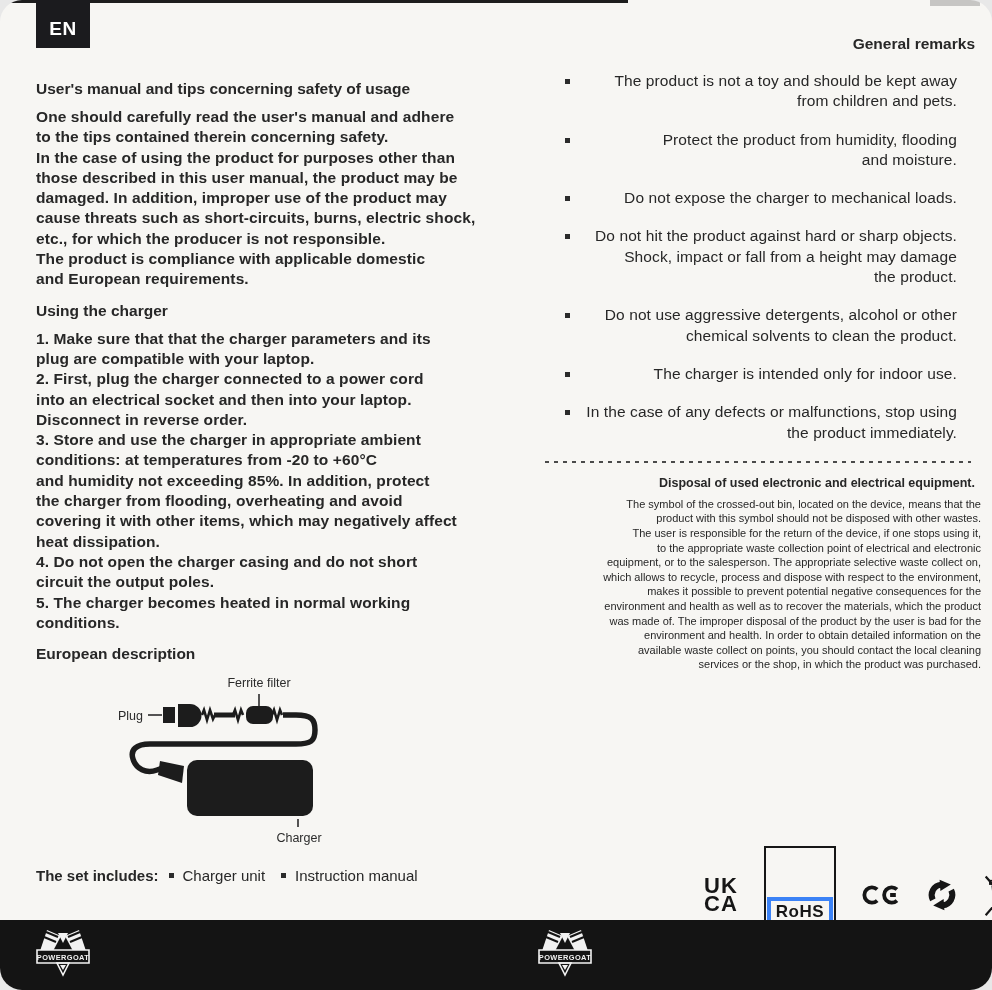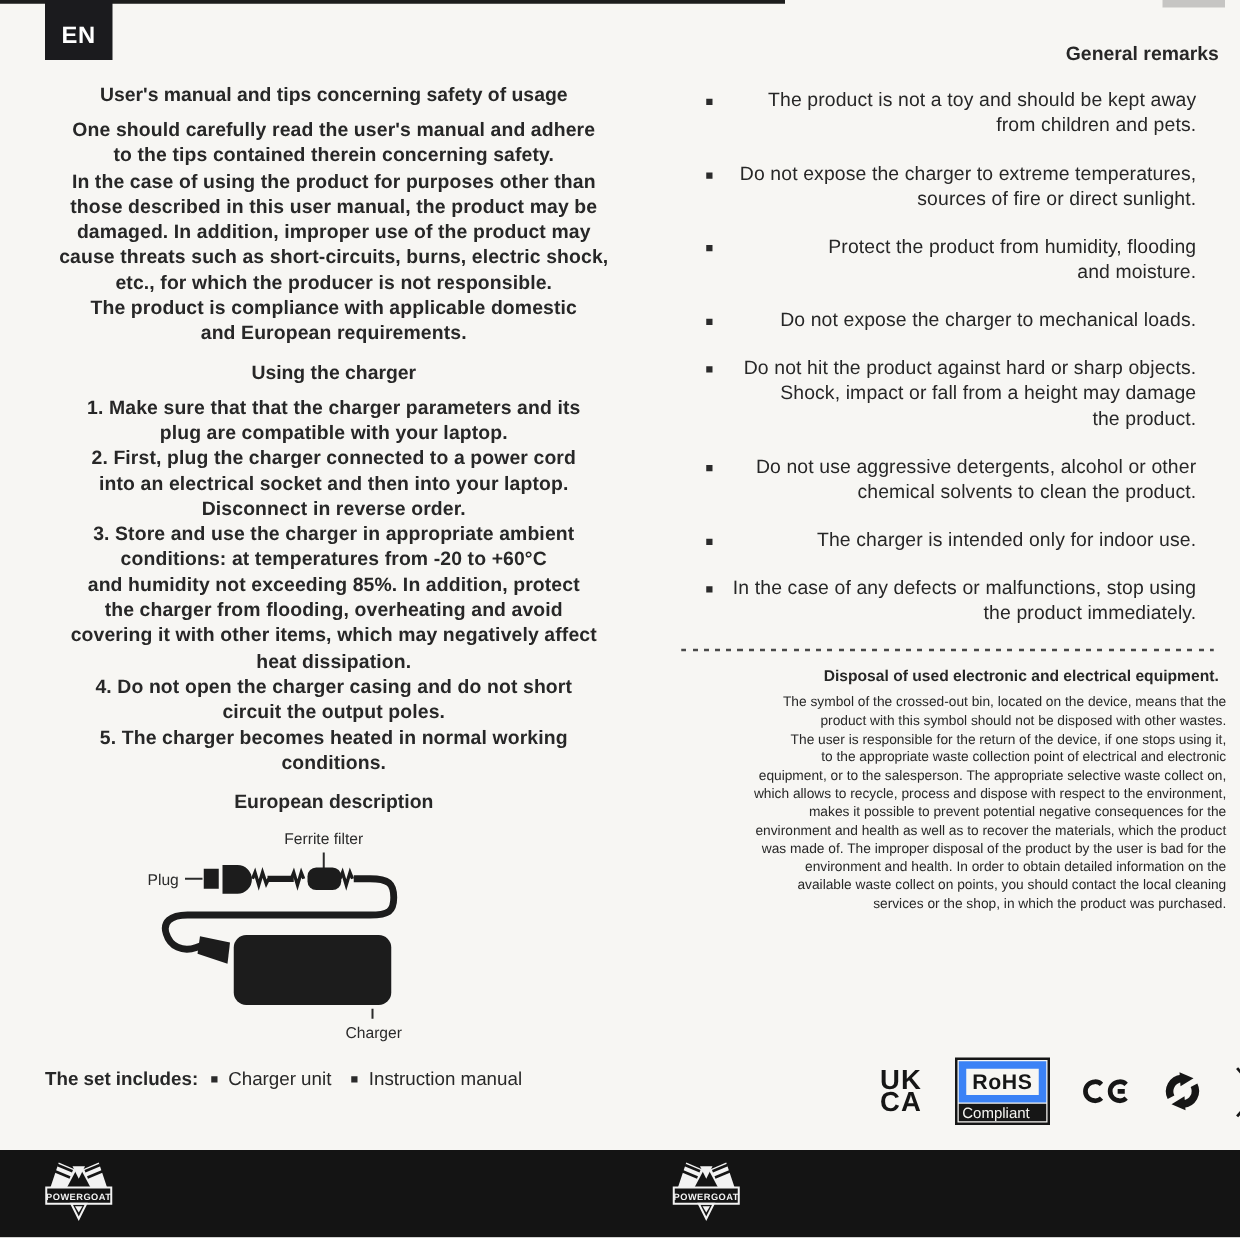--- a/index.html
+++ b/index.html
@@ -6,32 +6,33 @@
   * { box-sizing: border-box; }
   html,body { margin:0; padding:0; background:#e8e8e8; }
   .page {
     position: relative;
     width: 992px; height: 990px;
     background: #f7f6f3;
     font-family: "Liberation Sans", sans-serif;
     color: #272727;
     overflow: hidden;
     margin: 0 auto;
+    border-radius: 22px;
   }
   .top-edge { position:absolute; top:0; left:0; width:628px; height:3px; background:#1d1d1d; }
   .top-smudge { position:absolute; top:0; left:930px; width:50px; height:6px; background:#8a8a8a; opacity:.45; }
 
   .en-badge {
     position:absolute; left:36px; top:0; width:54px; height:48px;
     background:#1b1b1e; color:#fff;
     display:flex; align-items:center; justify-content:center;
     font-weight:bold; font-size:19px; letter-spacing:.5px; padding-top:10px;
   }
 
-  .col-left  { position:absolute; left:36px;  top:59px; width:462px;text-align:center; }
+  .col-left  { position:absolute; left:36px;  top:71px; width:462px; }
   .col-right { position:absolute; left:545px; top:34px; width:430px;text-align:right; }
 
   h2.sec { font-size:15.5px; font-weight:bold; margin:0; line-height:19px; }
   .col-left h2.sec { margin-top:11px; }
   .col-left h2.first { margin-top:8px; }
   p.body {
     font-size:15.5px; line-height:20.3px; margin:9px 0 0 0;
     white-space:pre-line; letter-spacing:.1px;font-weight:bold;
   }
 
@@ -64,21 +65,21 @@
   .set-row .lbl { font-weight:bold; margin-right:10px; }
   .set-item { position:relative; padding-left:14px; margin-right:16px; }
   .set-item::before {
     content:""; position:absolute; left:0; top:6px; width:5px; height:5px; background:#2b2b2b;
   }
 
   
   .marks { position:absolute; left:704px; top:846px; display:flex; align-items:center; gap:26px; }
   .ukca { font-weight:800; font-size:22px; line-height:18.5px; letter-spacing:1px; color:#161616; text-align:left; }
   .rohs { border:2px solid #161616; padding:1px; background:#f7f6f3; }
-  .rohs .rohs-top { border:6px solid #3b82f6; font-weight:800; font-size:17px; letter-spacing:.5px; padding:0 5px; text-align:center; line-height:21px; color:#161616; }
+  .rohs .rohs-top { border:4px solid #3b82f6; font-weight:800; font-size:17px; letter-spacing:.5px; padding:0 5px; text-align:center; line-height:21px; color:#161616;margin-top:48px; }
   .rohs .rohs-bottom { background:#161616; color:#f5f5f2; font-size:12px; line-height:14px; padding:0 3px; margin-top:1px; }
 
   
   .footer { position:absolute; left:0; top:920px; width:992px; height:70px; background:#141414; }
   .brand-logo { position:absolute; top:4px; }
   .brand-logo.one { left:34px; }
   .brand-logo.two { left:536px; }
   .brand-logo text { font-family:"Liberation Sans",sans-serif; }
 </style>
 </head>
@@ -159,22 +160,20 @@
       <span class="set-item">Charger unit</span>
       <span class="set-item">Instruction manual</span>
     </div>
   </div>
 
   <div class="col-right">
     <h2 class="sec">General remarks</h2>
     <ul class="remarks">
       <li>The product is not a toy and should be kept away
 from children and pets.</li>
-      <li>Do not expose the charger to extreme temperatures,
-sources of fire or direct sunlight.</li>
       <li>Protect the product from humidity, flooding
 and moisture.</li>
       <li>Do not expose the charger to mechanical loads.</li>
       <li>Do not hit the product against hard or sharp objects.
 Shock, impact or fall from a height may damage
 the product.</li>
       <li>Do not use aggressive detergents, alcohol or other
 chemical solvents to clean the product.</li>
       <li>The charger is intended only for indoor use.</li>
       <li>In the case of any defects or malfunctions, stop using

